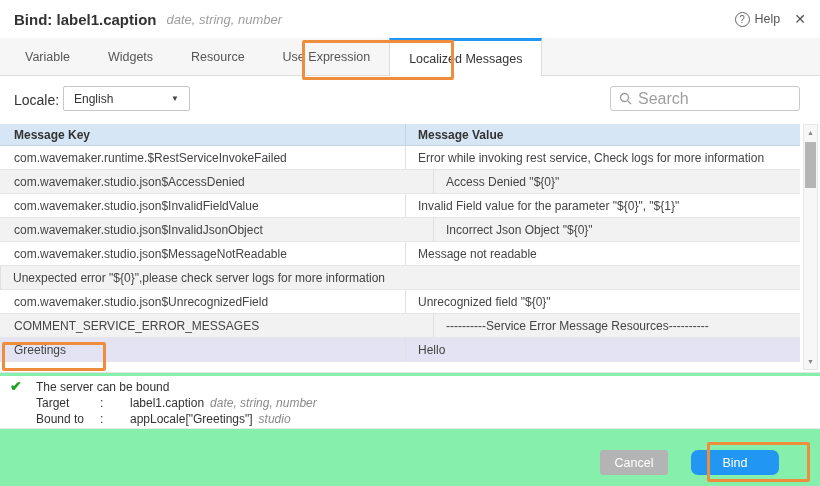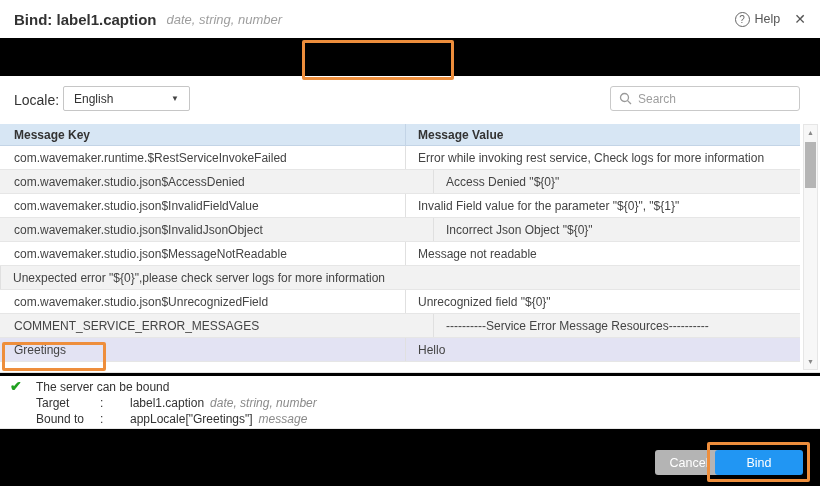--- a/index.html
+++ b/index.html
@@ -1,17 +1,17 @@
 <!DOCTYPE html>
 <html><head>
 <meta charset="utf-8">
 <style>
   * { margin:0; padding:0; box-sizing:border-box; }
   html,body { width:820px; height:486px; background:#fff; font-family:"Liberation Sans", sans-serif; overflow:hidden; }
-  .dialog { position:relative; width:820px; height:486px; background:#000000; }
+  .dialog { position:relative; width:820px; height:486px; background:#86efac; }
 
   
   .titlebar { position:absolute; top:0; left:0; right:0; height:38px; background:#fff; display:flex; align-items:center; padding:0 14px; }
   .title { font-size:15px; font-weight:bold; color:#333; }
   .subtitle { font-size:13px; font-style:italic; color:#9e9e9e; margin-left:10px; }
   .titlebar-right { margin-left:auto; display:flex; align-items:center; gap:14px; }
   .help { display:flex; align-items:center; gap:5px; color:#555; font-size:12.5px; cursor:pointer; }
   .help-circle { width:15px; height:15px; border:1.4px solid #666; border-radius:50%; display:inline-flex; align-items:center; justify-content:center; font-size:10px; color:#666; }
   .close { font-size:14px; color:#555; cursor:pointer; line-height:1; }
 
@@ -20,21 +20,21 @@
   .tab { padding:0 19px; display:flex; align-items:center; font-size:12.5px; color:#555; cursor:pointer; position:relative; }
   .tab.active { background:#fff; color:#333; border-left:1px solid #ddd; border-right:1px solid #ddd; border-top:3px solid #2196f3; margin-bottom:-1px; }
 
   
   .toolbar { position:absolute; top:76px; left:0; right:0; height:48px; background:#fff; }
   .locale-label { position:absolute; left:14px; top:16px; font-size:14px; color:#333; }
   .select { position:absolute; left:63px; top:10px; width:127px; height:25px; border:1px solid #c6c6c6; background:#fff; border-radius:2px; font-size:12px; color:#333; display:flex; align-items:center; padding:0 10px; cursor:pointer; }
   .caret { margin-left:auto; font-size:8px; color:#444; }
   .search { position:absolute; right:20px; top:10px; width:190px; height:25px; border:1px solid #c9c9c9; border-radius:3px; background:#fff; display:flex; align-items:center; padding:0 8px; }
   .search svg { flex:0 0 auto; }
-  .search input { border:none; outline:none; font-size:12px; color:#333; margin-left:6px; width:100%; font-family:"Liberation Sans", sans-serif; background:transparent; }
+  .search input { border:none; outline:none; font-size:16px; color:#333; margin-left:6px; width:100%; font-family:"Liberation Sans", sans-serif; background:transparent; }
   .search input::placeholder { color:#9e9e9e; }
 
   
   .table { position:absolute; top:124px; left:0; right:0; height:249px; border-bottom:1px solid #e3e3e3; background:#fff; }
   .thead { display:flex; height:22px; background:#d7e6f4; margin-right:20px; border-bottom:1px solid #c3d4e6; }
   .th { font-size:12px; font-weight:bold; color:#333; display:flex; align-items:center;text-align:center; }
   .th.key { width:405px; padding-left:14px; }
   .th.val { flex:1; padding-left:12px; border-left:1px solid #c3d4e6; }
   .tr { display:flex; height:24px; margin-right:20px; border-bottom:1px solid #e6e6e6; background:#fff; cursor:pointer; }
   .tr.alt { background:#f2f2f2;gap:28px; }
@@ -56,22 +56,22 @@
   .check { position:absolute; left:10px; top:2px; color:#21a121; font-size:14px; font-weight:bold; }
   .info-lines { position:absolute; left:36px; top:3px; line-height:16px; }
   .info-label { display:inline-block; width:64px; }
   .info-colon { display:inline-block; width:30px; }
   .info-italic { font-style:italic; color:#8a8a8a; margin-left:6px; }
 
   .divider { position:absolute; top:428px; left:0; right:0; height:1px; background:#e8e8e8; }
 
   
   .btn { position:absolute; top:450px; height:25px; border:none; border-radius:3px; color:#fff; font-size:12.5px; font-weight:500; font-family:"Liberation Sans", sans-serif; cursor:pointer; }
-  .btn-cancel { left:655px; width:68px; background:#b4b4b4; }
-  .btn-bind { left:715px; width:88px; background:#2196f3; }
+  .btn-cancel { left:600px; width:68px; background:#b4b4b4; }
+  .btn-bind { left:691px; width:88px; background:#2196f3;border-radius:7px; }
 
   
   .annot { position:absolute; border:3px solid #ee8e3c; border-radius:2px; pointer-events:none; }
   .annot-tab { left:302px; top:40px; width:152px; height:40px; }
   .annot-cell { left:2px; top:342px; width:104px; height:29px; }
   .annot-bind { left:707px; top:442px; width:103px; height:40px; }
 </style>
 </head>
 <body>
 
@@ -82,20 +82,37 @@
     <span class="subtitle">date, string, number</span>
     <div class="titlebar-right">
       <span class="help">
         <span class="help-circle">?</span>
         <span>Help</span>
       </span>
       <span class="close">✕</span>
     </div>
   </div>
 
+  <div class="tabbar" id="tabbar">
+      <div class="tab">
+        <span>Variable</span>
+      </div>
+      <div class="tab">
+        <span>Widgets</span>
+      </div>
+      <div class="tab">
+        <span>Resource</span>
+      </div>
+      <div class="tab">
+        <span>Use Expression</span>
+      </div>
+      <div class="tab active">
+        <span>Localized Messages</span>
+      </div>
+    </div>
 
   <div class="toolbar">
     <label class="locale-label">Locale:</label>
     <div class="select">
       <span>English</span>
       <span class="caret">▼</span>
     </div>
     <div class="search">
       <svg width="13" height="13" viewBox="0 0 13 13">
         <circle cx="5.5" cy="5.5" r="4" fill="none" stroke="#9a9a9a" stroke-width="1.3"></circle>
@@ -156,21 +173,21 @@
   </div>
 
   <div class="info">
     <span class="check">✔</span>
     <div class="info-lines">
       <div>The server can be bound</div>
       <div>
         <span class="info-label">Target</span><span class="info-colon">:</span><span>label1.caption</span><span class="info-italic">date, string, number</span>
       </div>
       <div>
-        <span class="info-label">Bound to</span><span class="info-colon">:</span><span>appLocale["Greetings"]</span><span class="info-italic">message</span>
+        <span class="info-label">Bound to</span><span class="info-colon">:</span><span>appLocale["Greetings"]</span><span class="info-italic">studio</span>
       </div>
     </div>
   </div>
 
   <div class="divider"></div>
 
   <button class="btn btn-cancel">Cancel</button>
   <button class="btn btn-bind">Bind</button>
 
   <div class="annot annot-tab"></div>

